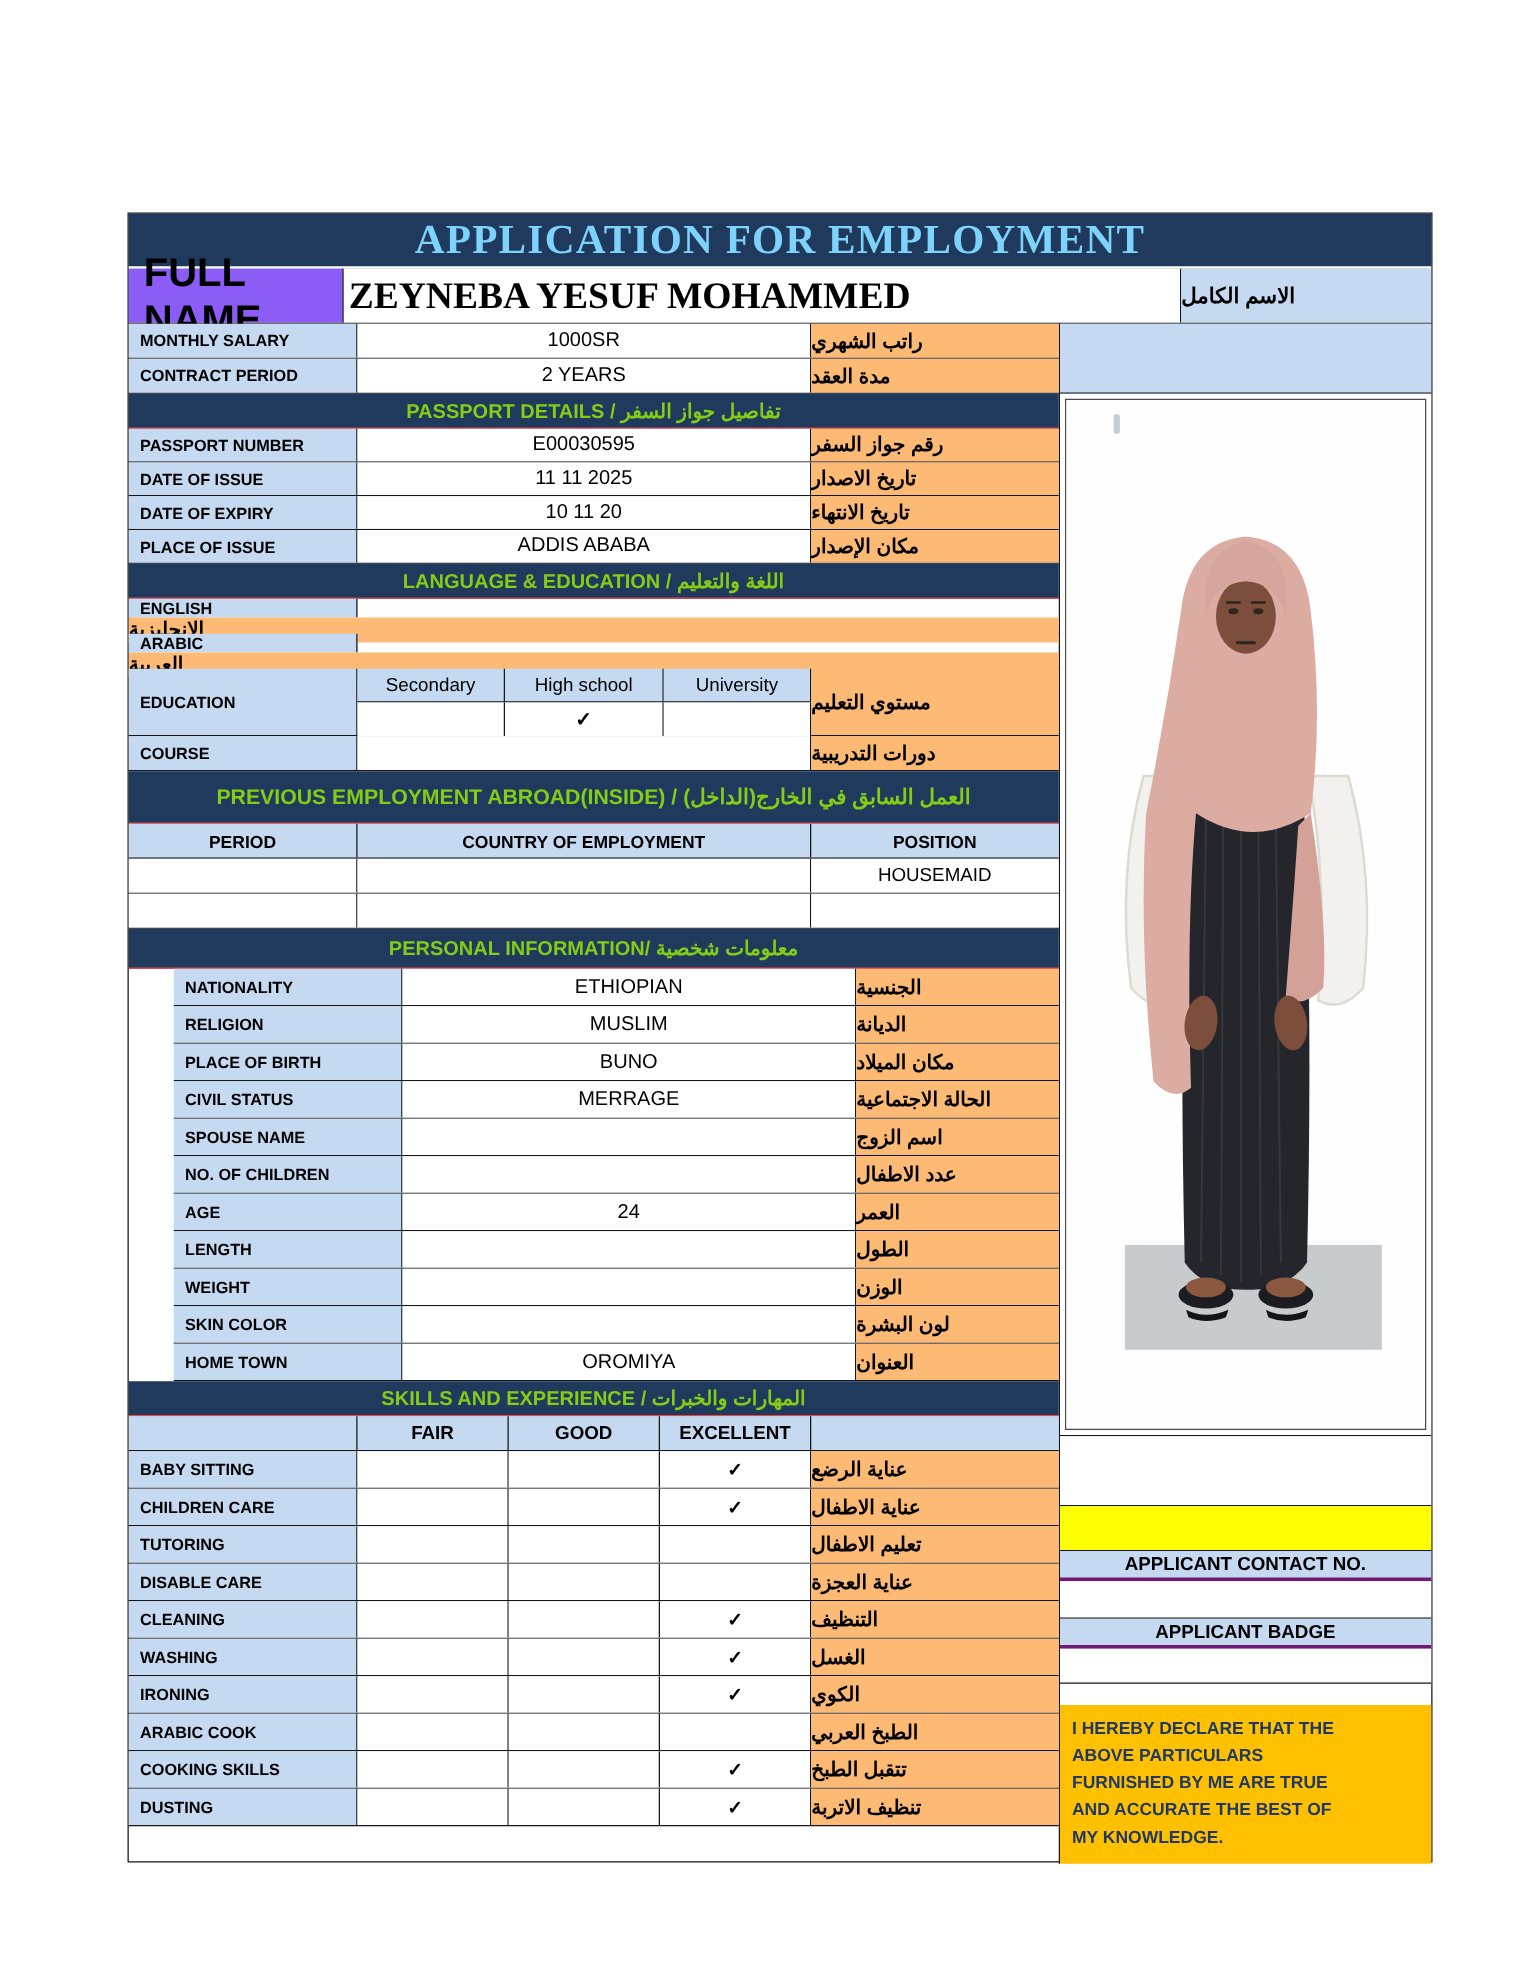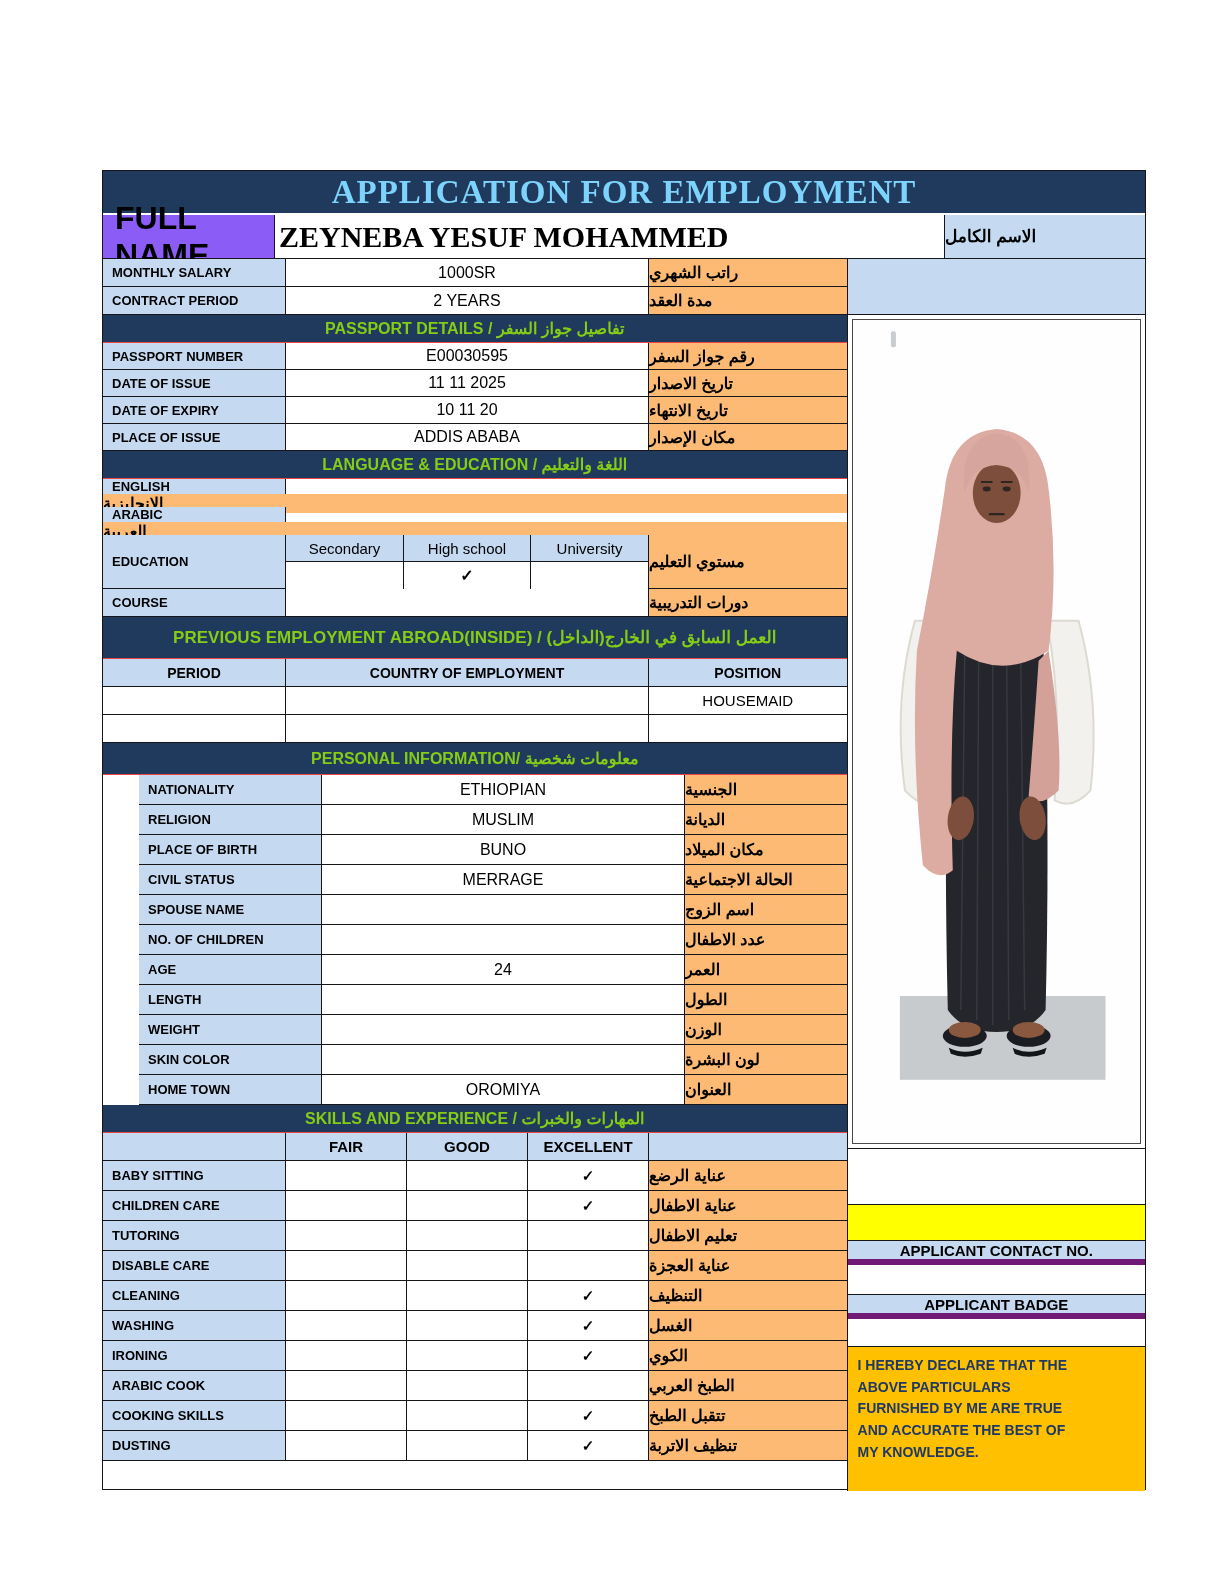--- a/index.html
+++ b/index.html
@@ -53,22 +53,22 @@
   .rows-skills .row { height:30px; }
   .rows-skills .s-chk { width:121px; background:#fff; font-size:15px; font-weight:bold; display:flex; align-items:center; justify-content:center; border-right:1px solid #15151a; }
 
   
   .rc-blue-top { height:56px; background:#C5D9F1; border-bottom:1px solid #15151a; }
   .rc-photo { height:834px; background:#fff; border-bottom:1px solid #15151a; padding:4px; }
   .photo-frame { width:100%; height:100%; border:1px solid #4a4a4a; background:#fdfdfd; overflow:hidden; }
   .rc-white { background:#fff; border-bottom:1px solid #15151a; }
   .rc-w1 { height:56px; } .rc-w2 { height:30px; } .rc-w3 { height:28px; }
   .rc-yellow { height:36px; background:#FFFF00; border-bottom:1px solid #15151a; }
-  .rc-bluebar { height:24px; background:#C5D9F1; border-bottom:6px solid #701a75; display:flex; align-items:center; justify-content:center; font-weight:bold; font-size:15px; }
-  .rc-orange { flex:1; background:#FFC000; color:#1F3864; font-weight:bold; font-size:14px; line-height:1.55; padding:8px 10px; white-space:pre-line; }
+  .rc-bluebar { height:24px; background:#C5D9F1; border-bottom:3px solid #701a75; display:flex; align-items:center; justify-content:center; font-weight:bold; font-size:15px; }
+  .rc-orange { flex:1; background:#FFC000; color:#1F3864; font-weight:bold; font-size:14px; line-height:1.55; padding:8px 10px; white-space:pre-line;margin-top:17px; }
 </style>
 </head>
 <body>
 
 <div class="form">
 
   <div class="title-bar">APPLICATION FOR EMPLOYMENT</div>
 
   <div class="fullname-row">
     <div class="fn-label">FULL NAME</div>

